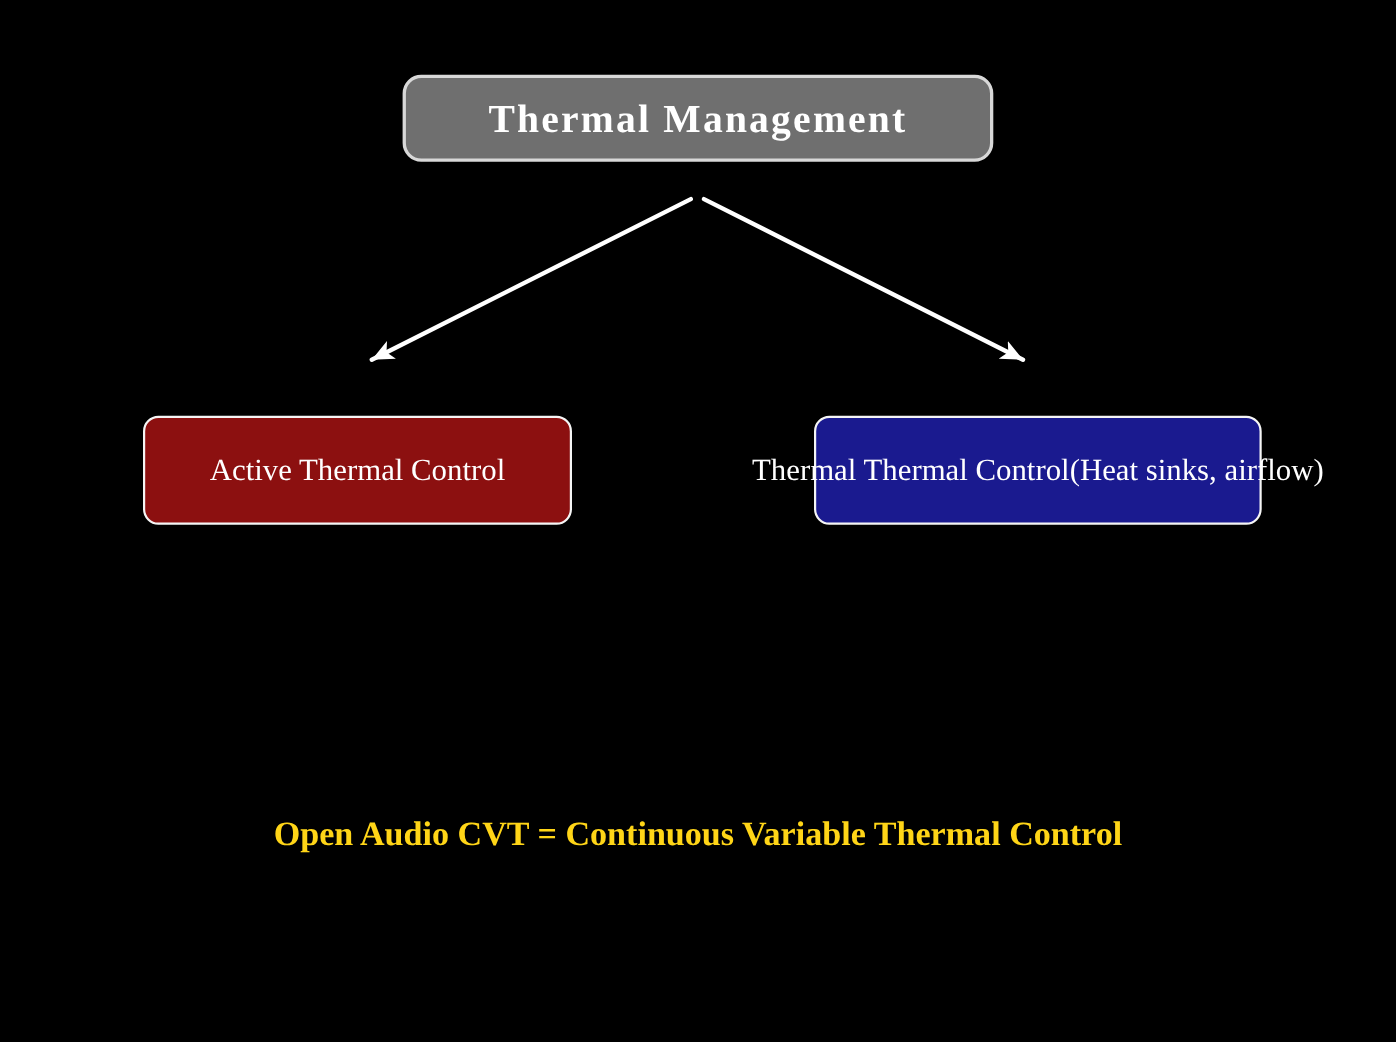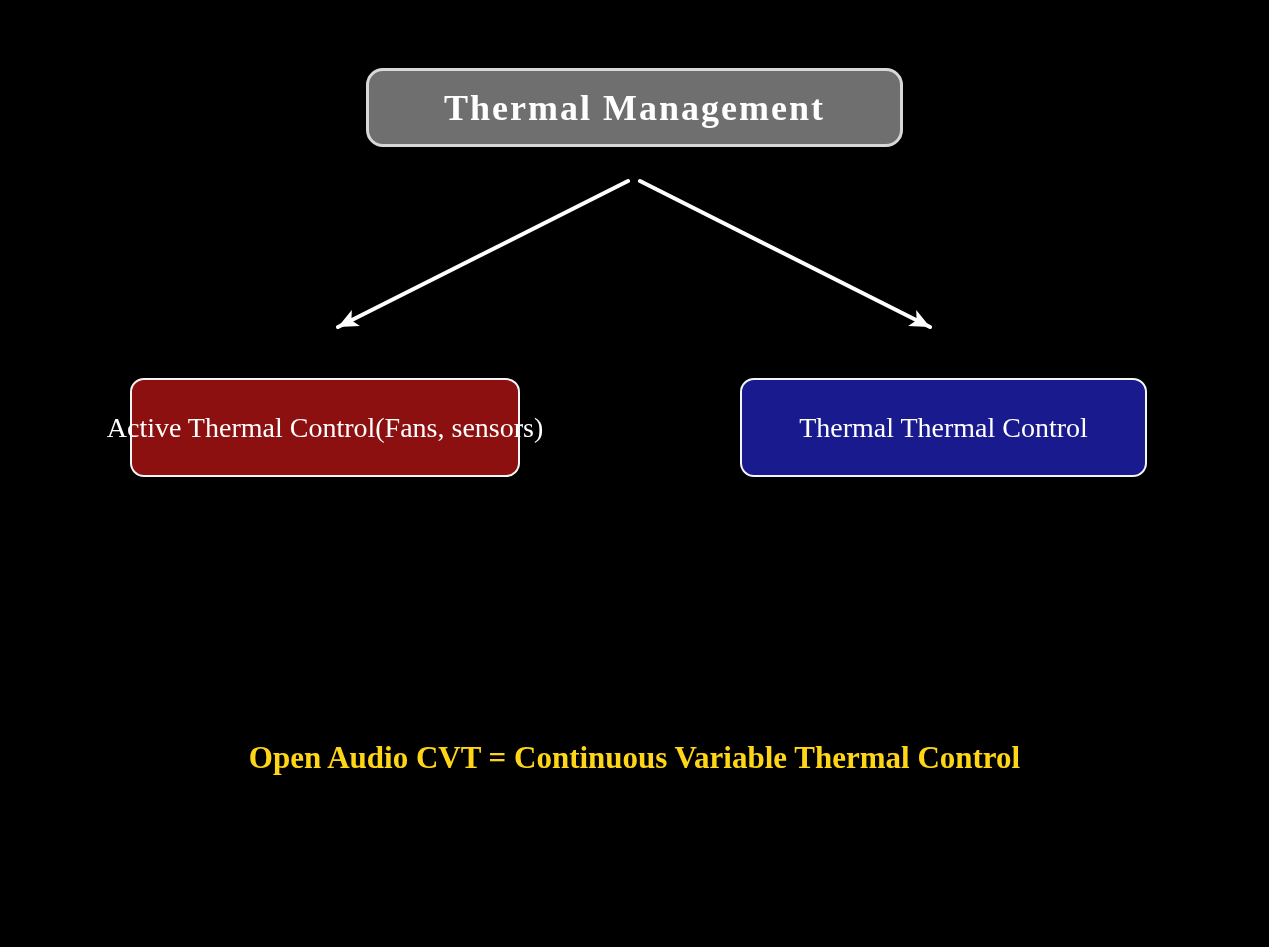--- a/index.html
+++ b/index.html
@@ -101,22 +101,22 @@
       <marker id="arrowhead" markerUnits="userSpaceOnUse" markerWidth="22" markerHeight="18" refX="20" refY="9" orient="auto">
         <path d="M0,0 L20,9 L0,18 L5,9 Z" fill="#FFFFFF"></path>
       </marker>
     </defs>
     <line x1="628" y1="181" x2="338" y2="327" stroke="#FFFFFF" stroke-width="4" stroke-linecap="round" marker-end="url(#arrowhead)"></line>
     <line x1="640" y1="181" x2="930" y2="327" stroke="#FFFFFF" stroke-width="4" stroke-linecap="round" marker-end="url(#arrowhead)"></line>
   </svg>
 
   <div class="branch-box branch-active">
     <span class="line1">Active Thermal Control</span>
-    <span class="line2">(Fans, sensors)</span>
   </div>
 
   <div class="branch-box branch-passive">
     <span class="line1">Thermal Thermal Control</span>
+    <span class="line2">(Heat sinks, airflow)</span>
   </div>
 
   <div class="caption">Open Audio CVT = Continuous Variable Thermal Control</div>
 
 </div>
 
 </body></html>

